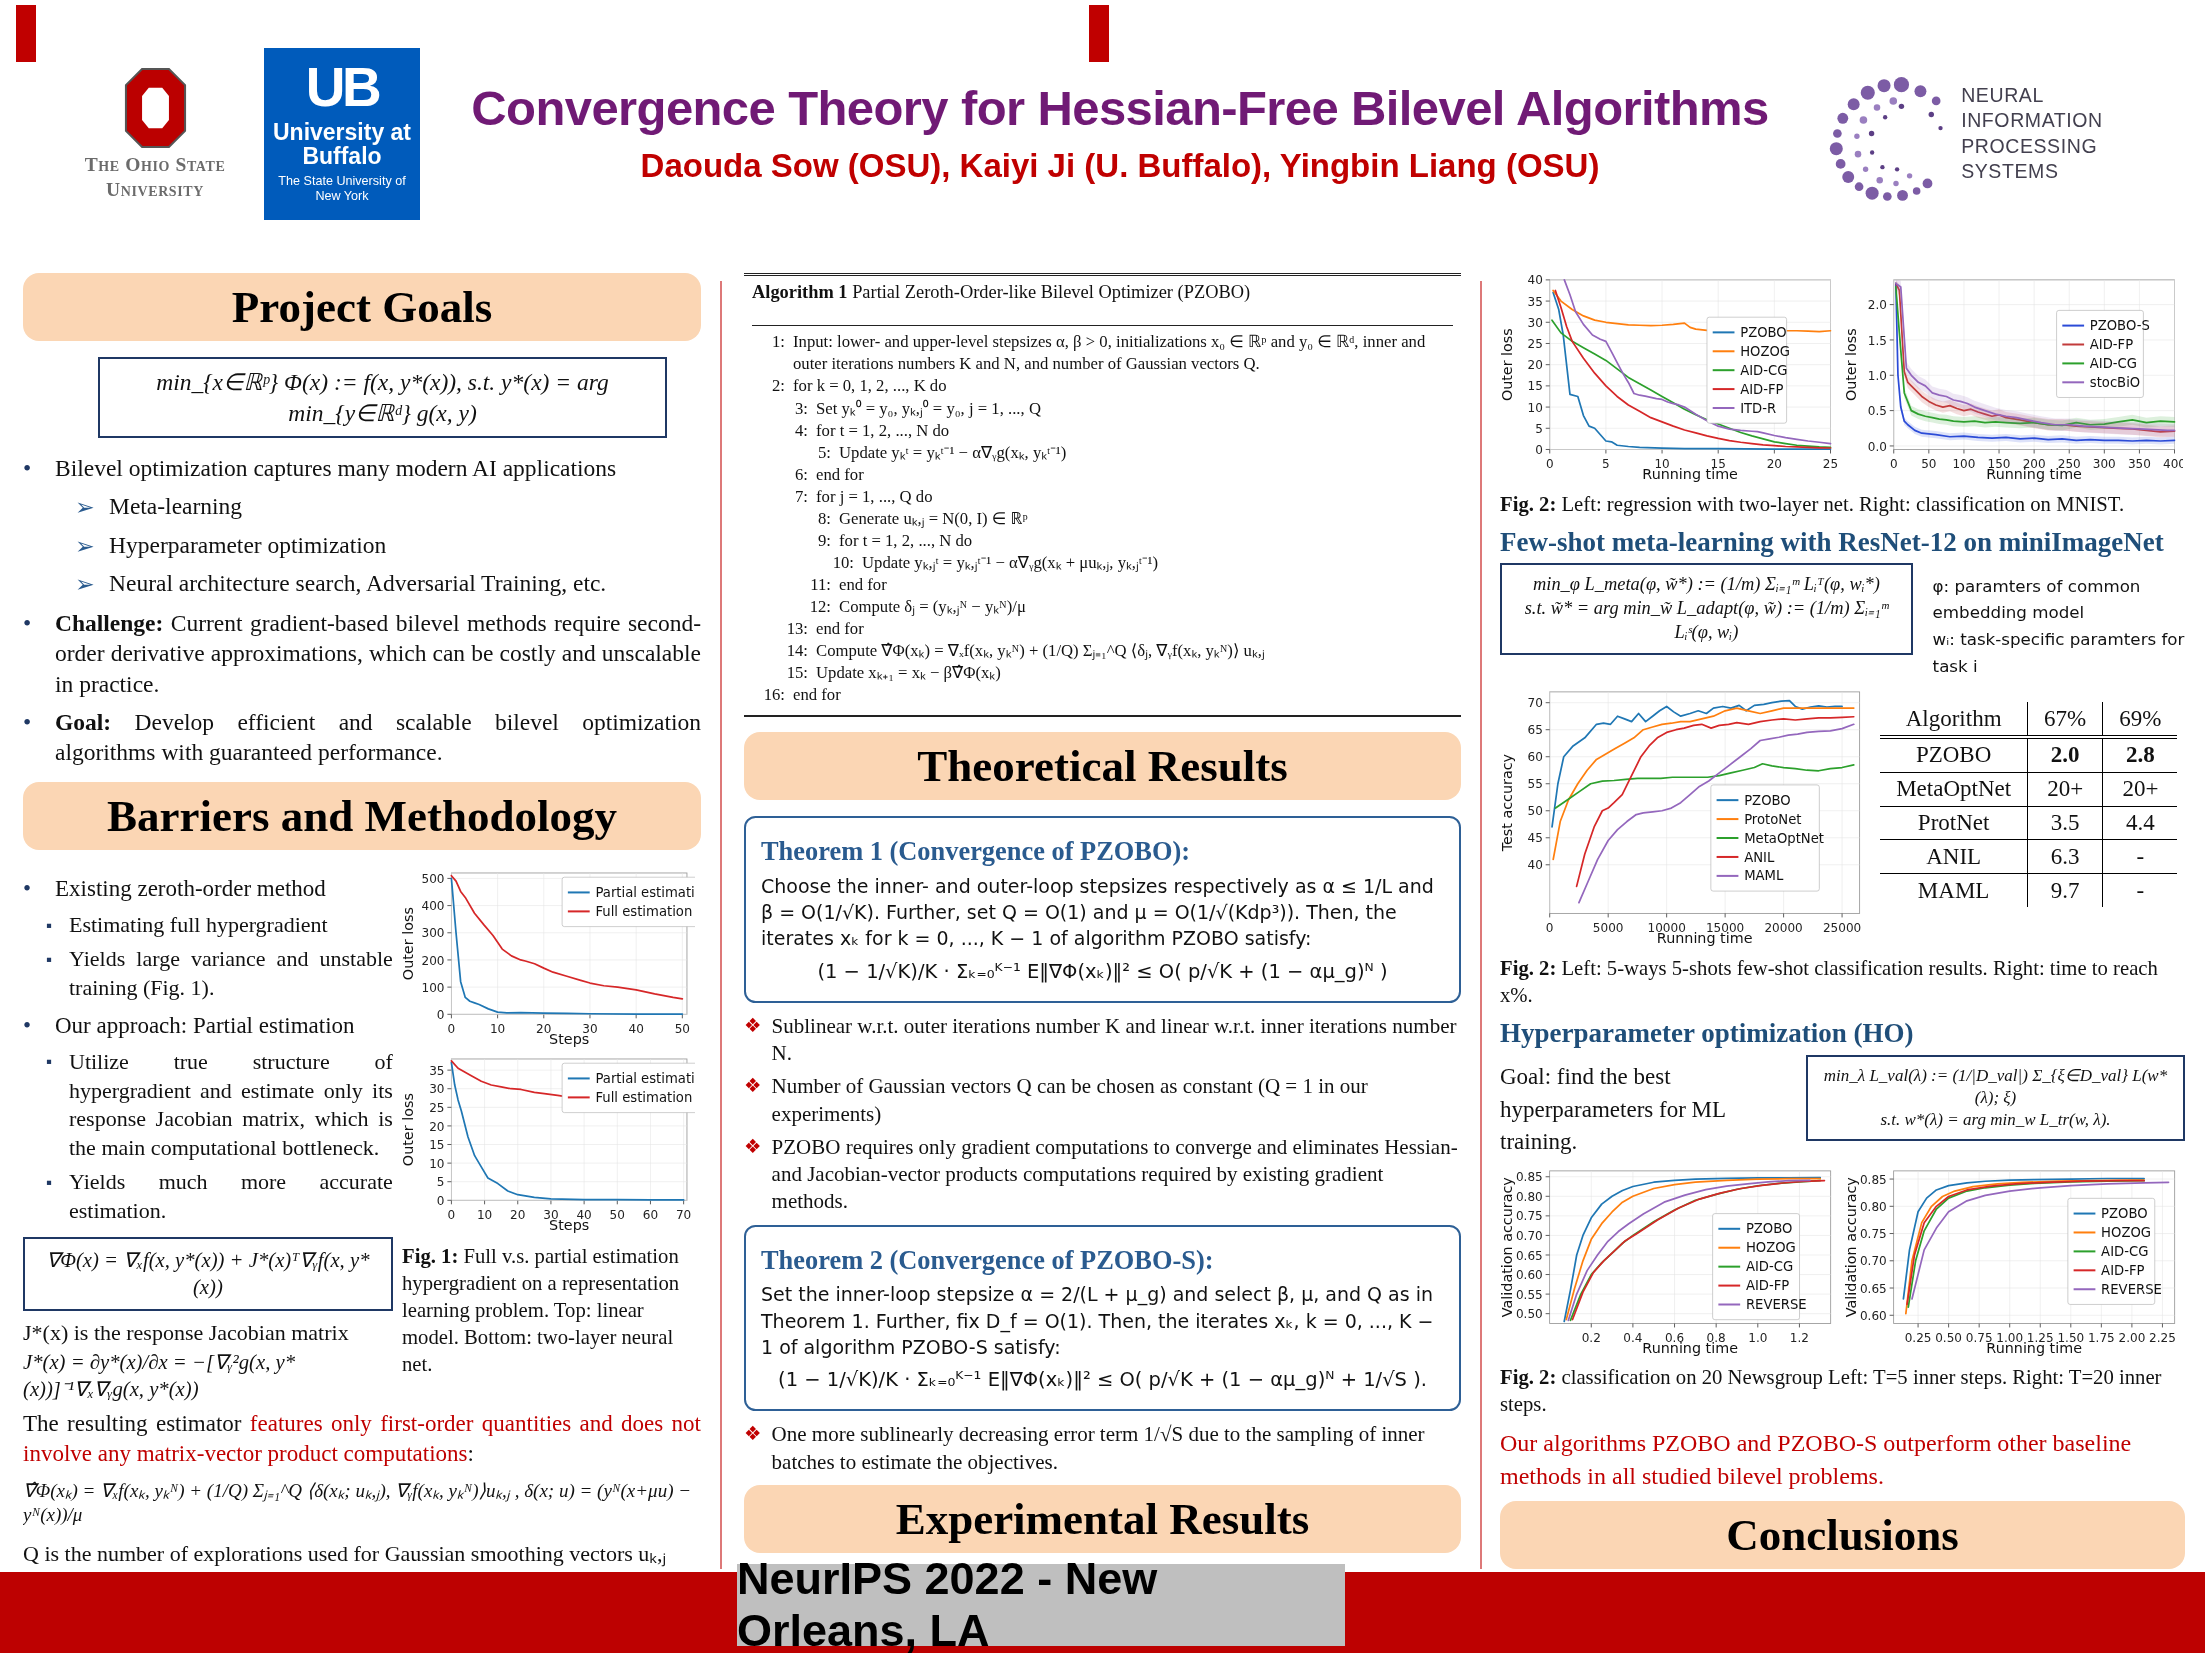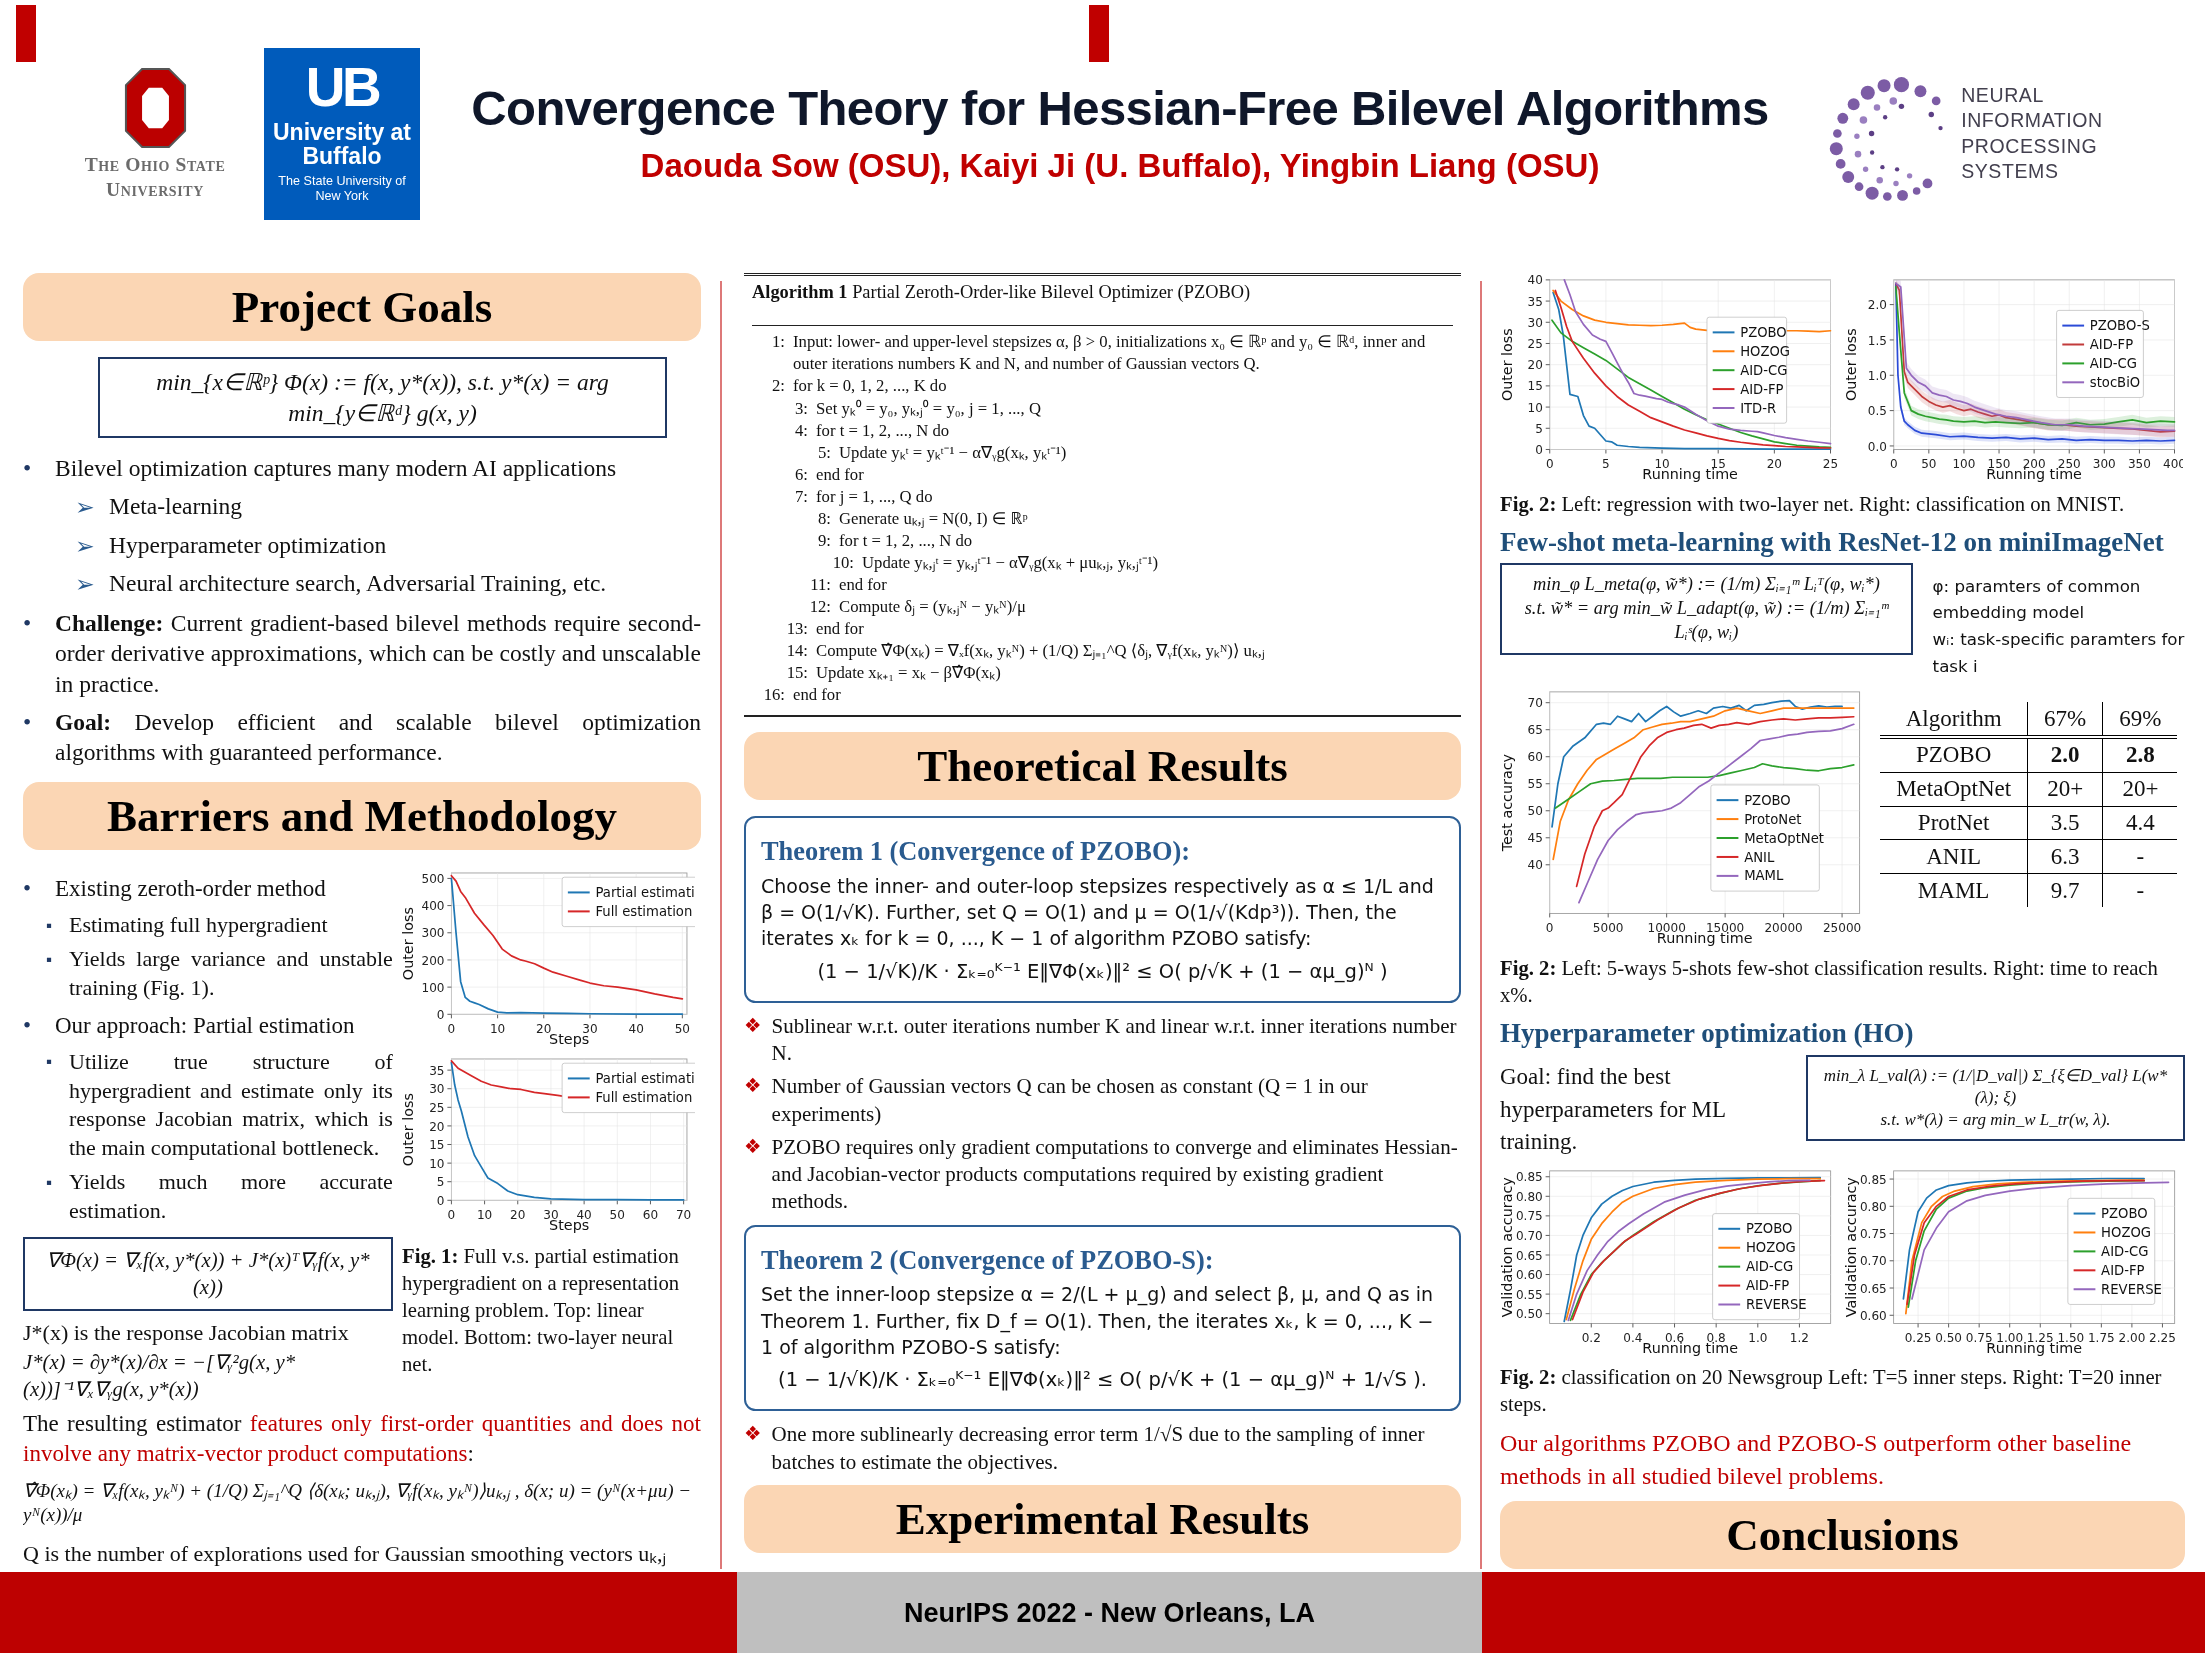--- a/index.html
+++ b/index.html
@@ -10,21 +10,21 @@
   .corner-mark{position:absolute;top:4.6px;width:19.5px;height:57px;background:#c00000;}
   .corner-mark.m1{left:16px}.corner-mark.m2{left:1089px}
   .osu{margin-left:69px;width:172px;text-align:center;}
   .osu-text{font-family:"Liberation Serif",serif;color:#6b6b6b;font-size:19.5px;letter-spacing:0.6px;line-height:1.25;font-variant:small-caps;font-weight:bold;}
   .ub{margin-left:23px;width:156px;height:172px;background:#005bbb;color:#fff;text-align:center;
       display:flex;flex-direction:column;justify-content:center;font-family:"Liberation Sans",sans-serif;}
   .ub-mono{font-size:55px;font-weight:bold;line-height:.9;letter-spacing:-3.4px;}
   .ub-l1{font-size:23px;font-weight:bold;line-height:1.05;margin-top:6.9px;}
   .ub-l2{font-size:12.6px;margin-top:5.7px;line-height:1.2;}
   .titleblock{flex:1;text-align:center;padding:0 17px;}
-  .ptitle{font-family:"Liberation Sans",sans-serif;font-weight:bold;font-size:49px;color:#0f172a;margin:0;line-height:1.1;letter-spacing:-0.6px;}
+  .ptitle{font-family:"Liberation Sans",sans-serif;font-weight:bold;font-size:49px;color:#701a75;margin:0;line-height:1.1;letter-spacing:-0.6px;}
   .pauthors{font-family:"Liberation Sans",sans-serif;font-weight:bold;font-size:33px;color:#c00000;margin-top:10.3px;}
   .neurips{width:368px;display:flex;align-items:center;margin-right:17px;}
   .neurips-text{font-family:"Liberation Sans",sans-serif;color:#43404f;font-size:19.5px;font-weight:500;letter-spacing:0.6px;line-height:1.3;}
   
   .vdiv{position:absolute;top:281px;bottom:85px;width:2.3px;background:#dd7878;}
   .vdiv.d1{left:720px}.vdiv.d2{left:1480px}
   .col{position:absolute;top:273px;bottom:85px;overflow:hidden;}
   .col-left{left:23px;width:678px;}
   .col-mid{left:744px;width:717px;}
   .col-right{left:1500px;width:685px;}
@@ -64,23 +64,23 @@
   
   .chart-row{display:flex;gap:4.6px;align-items:flex-start;}
   .chart{background:#fff;}
   table.restable{border-collapse:collapse;font-size:23px;margin:17px auto 0 auto;}
   table.restable th{border-bottom:4px double #000;font-weight:normal;padding:3.4px 16px;}
   table.restable td{border-top:1.1px solid #000;padding:3.4px 16px;text-align:center;}
   table.restable .csep{border-left:1.1px solid #000;}
   .rednote{font-size:24px;line-height:1.35;}
   
   .footer{position:absolute;left:0;bottom:0;width:2205px;height:82px;background:#bd0101;}
-  .footer-bar{position:absolute;left:737px;bottom:0;width:745px;height:82px;background:#bfbfbf;
+  .footer-bar{position:absolute;left:737px;bottom:8px;width:608px;height:82px;background:#bfbfbf;
               display:flex;align-items:center;justify-content:center;
-              font-family:"Liberation Sans",sans-serif;font-size:27px;font-weight:bold;color:#000;}
+              font-family:"Liberation Sans",sans-serif;font-size:45px;font-weight:bold;color:#000;}
   
   .tick{font:21px "DejaVu Sans",sans-serif;fill:#222;}
   .axlabel{font:25px "DejaVu Sans",sans-serif;fill:#111;}
   .legtext{font:23px "DejaVu Sans",sans-serif;fill:#111;}
   .mt6{margin-top:3.4px}.mt10{margin-top:5.7px}.mt16{margin-top:9.2px}.mt20{margin-top:11.5px}
   .center{text-align:left}
 </style>
 </head>
 <body>
 

